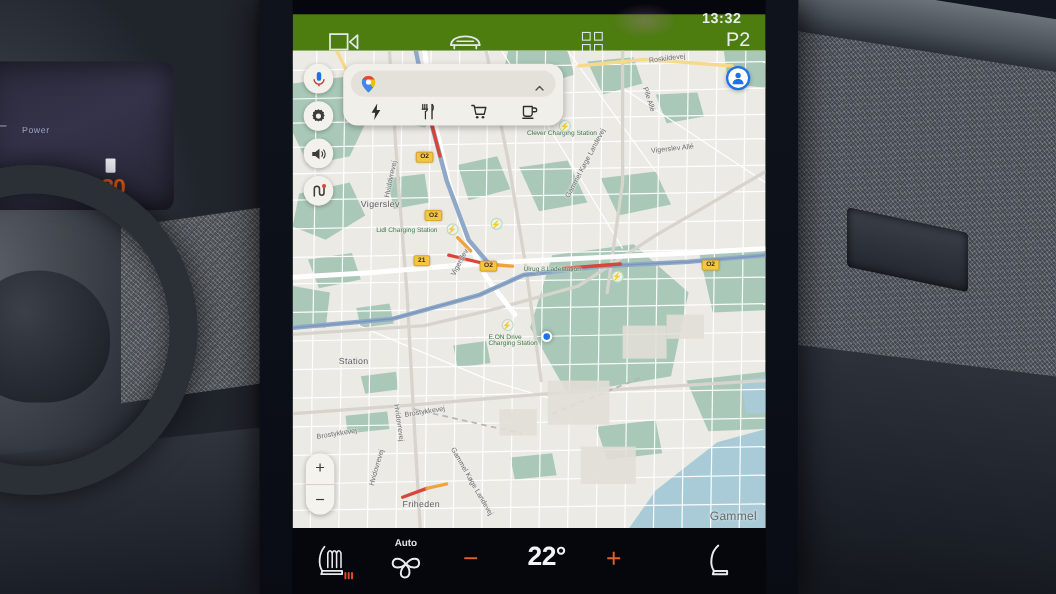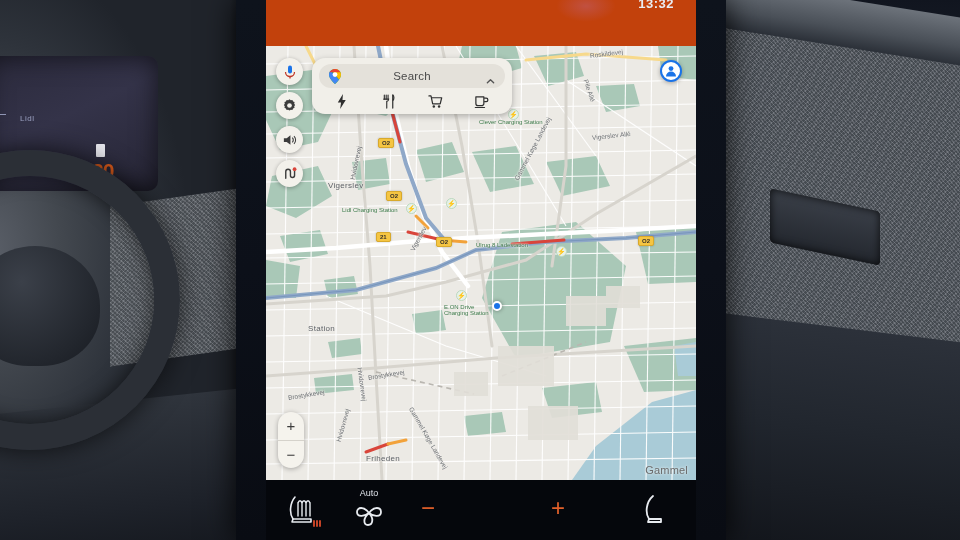--- a/index.html
+++ b/index.html
@@ -94,22 +94,22 @@
     box-shadow: 0 0 30px rgba(0,0,0,.9);
   }
   .screen {
     position:absolute; left:266px; top:0px; width:430px; height:540px;
     background:#05070c;
     overflow:hidden;
   }
 
   
   .statusbar{
-    position:absolute; left:0; top:0; width:430px; height:46px;
-    background:#c2410c;
+    position:absolute; left:0; top:13px; width:430px; height:46px;
+    background:#4d7c0f;
   }
   .clock{
     position:absolute; right:22px; top:-4px;
     color:#e9ecf2; font-size:13px; font-weight:bold; letter-spacing:.5px;
   }
   .sb-icons{ position:absolute; left:0; top:14px; width:430px; height:26px; }
   .sb-btn{ position:absolute; color:#e3e7ee; display:flex; align-items:center; justify-content:center; cursor:pointer;}
   .sb-cam { left:32px;  top:0; width:30px; height:22px;}
   .sb-car { left:140px; top:0; width:34px; height:22px;}
   .sb-apps{ left:260px; top:0; width:24px; height:22px;}
@@ -205,21 +205,21 @@
     position:absolute; width:10px; height:10px; border-radius:50%;
     background:#1a73e8; border:2px solid #fff; box-shadow:0 0 4px rgba(0,0,0,.4);
   }
 
   
   .climate{
     position:absolute; left:0; bottom:0; width:430px; height:60px;
     background:#05070c;
     display:flex; align-items:center;
   }
-  .cl-item{ display:flex; align-items:center; justify-content:center; color:#e8ebf0; cursor:pointer;}
+  .cl-item{ display:flex; align-items:center; justify-content:center; color:#e8ebf0; cursor:pointer;font-weight:bold;}
   .cl-seat-l{ position:absolute; left:18px; top:10px; width:46px; height:40px;}
   .cl-fan  { position:absolute; left:80px; top:4px;  width:46px; height:48px; flex-direction:column;}
   .cl-auto { font-size:9px; color:#dfe3ea; margin-bottom:0px; }
   .cl-minus{ position:absolute; left:148px; top:16px; width:28px; height:24px; color:#e2602a; font-size:24px; font-weight:300;}
   .cl-temp { position:absolute; left:188px; top:12px; width:86px; height:30px;
              color:#f2f4f8; font-size:24px; font-weight:bold; letter-spacing:-.5px;}
   .cl-plus { position:absolute; left:278px; top:16px; width:28px; height:24px; color:#e2602a; font-size:24px; font-weight:300;}
   .cl-seat-r{position:absolute; right:24px; top:10px; width:40px; height:40px;}
 
   .glow-a{ position:absolute; left:290px; top:-10px; width:60px; height:32px;
@@ -235,36 +235,61 @@
   <div class="trim-top-right"></div>
   <div class="vent-right"></div>
   <div class="console-right"></div>
 
   <div class="door-left"></div>
   <div class="fabric fab-left"></div>
   <div class="console-left"></div>
 
   <div class="cluster">
     <div class="c-tick"></div>
-    <div class="c-lbl">Lidl</div>
+    <div class="c-lbl">Power</div>
     <div class="c-bat"></div>
     <div class="c-num">30</div>
   </div>
   <div class="wheel"></div>
   <div class="wheel-hub"></div>
 
   <div class="display-bezel"></div>
 
   <div class="screen">
 
     <div class="statusbar">
       <div class="glow-a"></div>
 
       <div class="clock">13:32</div>
 
+      <div class="sb-icons">
+        <div class="sb-btn sb-cam">
+          <svg width="28" height="20" viewBox="0 0 28 20">
+            <rect x="1" y="3" width="16" height="14" fill="none" stroke="#e3e7ee" stroke-width="1.6"></rect>
+            <path d="M19 10 L26 4 L26 16 Z" fill="none" stroke="#e3e7ee" stroke-width="1.6" stroke-linejoin="round"></path>
+          </svg>
+        </div>
+        <div class="sb-btn sb-car">
+          <svg width="32" height="20" viewBox="0 0 32 20">
+            <path d="M3 13 C3 9 7 5 16 5 C25 5 29 9 29 13" fill="none" stroke="#e3e7ee" stroke-width="1.6" stroke-linecap="round"></path>
+            <path d="M3 13 L29 13" stroke="#e3e7ee" stroke-width="1.6" stroke-linecap="round"></path>
+            <path d="M6 13 L6 16 M26 13 L26 16" stroke="#e3e7ee" stroke-width="1.6" stroke-linecap="round"></path>
+            <path d="M8 9.5 L24 9.5" stroke="#e3e7ee" stroke-width="1.2"></path>
+          </svg>
+        </div>
+        <div class="sb-btn sb-apps">
+          <div class="apps-grid">
+              <i></i>
+              <i></i>
+              <i></i>
+              <i></i>
+            </div>
+        </div>
+        <div class="sb-btn sb-gear">P2</div>
+      </div>
     </div>
 
     <div class="map">
 
       <svg class="maplayer" viewBox="0 0 430 434">
         <rect x="0" y="0" width="430" height="434" fill="#eceae5"></rect>
 
         <g fill="#a6c7b5" opacity="0.95">
           <path d="M0 30 L46 24 L70 58 L52 96 L14 104 L0 74 Z"></path>
           <path d="M74 24 L132 16 L150 44 L120 70 L84 62 Z"></path>
@@ -456,21 +481,20 @@
         <div class="search-pill">
           <span class="gmaps-pin">
             <svg width="16" height="17" viewBox="0 0 16 17">
               <path d="M8 1 C11.3 1 14 3.6 14 6.7 C14 10.8 8 16 8 16 C8 16 2 10.8 2 6.7 C2 3.6 4.7 1 8 1 Z" fill="#34a853"></path>
               <path d="M8 1 C11.3 1 14 3.6 14 6.7 C14 8.2 13.1 10 11.9 11.6 L5.2 2.8 C5.9 1.7 6.9 1 8 1 Z" fill="#fbbc04"></path>
               <path d="M4.1 11.6 C2.9 10 2 8.2 2 6.7 C2 5.2 2.6 3.8 3.6 2.8 L11.9 11.6 C10.2 14 8 16 8 16 C8 16 5.8 14 4.1 11.6 Z" fill="#4285f4"></path>
               <path d="M2.6 4.3 L13.3 4.3 C12.4 2.4 10.4 1 8 1 C5.6 1 3.6 2.4 2.6 4.3 Z" fill="#ea4335"></path>
               <circle cx="8" cy="6.6" r="2.4" fill="#ffffff"></circle>
             </svg>
           </span>
-          <span class="search-text">Search</span>
           <span class="chev-up">
             <svg width="9" height="9" viewBox="0 0 10 10">
               <path d="M1.5 6.5 L5 3 L8.5 6.5" fill="none" stroke="#555" stroke-width="1.5" stroke-linecap="round" stroke-linejoin="round"></path>
             </svg>
           </span>
         </div>
 
         <div class="cat-row">
           <div class="cat-btn">
             <svg width="12" height="15" viewBox="0 0 12 16">
@@ -532,20 +556,21 @@
       <div class="cl-item cl-fan">
         <div class="cl-auto">Auto</div>
         <svg width="30" height="30" viewBox="0 0 30 30">
           <path d="M15 15 C10 8 3 9 3 14 C3 19 10 19 15 15 Z" fill="none" stroke="#e8ebf0" stroke-width="1.8" stroke-linejoin="round"></path>
           <path d="M15 15 C20 8 27 9 27 14 C27 19 20 19 15 15 Z" fill="none" stroke="#e8ebf0" stroke-width="1.8" stroke-linejoin="round"></path>
           <path d="M15 15 C20 20 19 27 14 27 C9 27 9 20 15 15 Z" fill="none" stroke="#e8ebf0" stroke-width="1.8" stroke-linejoin="round"></path>
         </svg>
       </div>
 
       <div class="cl-item cl-minus">−</div>
+      <div class="cl-item cl-temp">22°</div>
       <div class="cl-item cl-plus">+</div>
 
       <div class="cl-item cl-seat-r">
         <svg width="30" height="34" viewBox="0 0 30 34">
           <path d="M12 26 C8 20 9 9 16 3" fill="none" stroke="#e8ebf0" stroke-width="1.8" stroke-linecap="round"></path>
           <path d="M12 26 L24 26 L24 29 L11 29 Z" fill="none" stroke="#e8ebf0" stroke-width="1.8" stroke-linejoin="round"></path>
         </svg>
       </div>
     </div>
 

